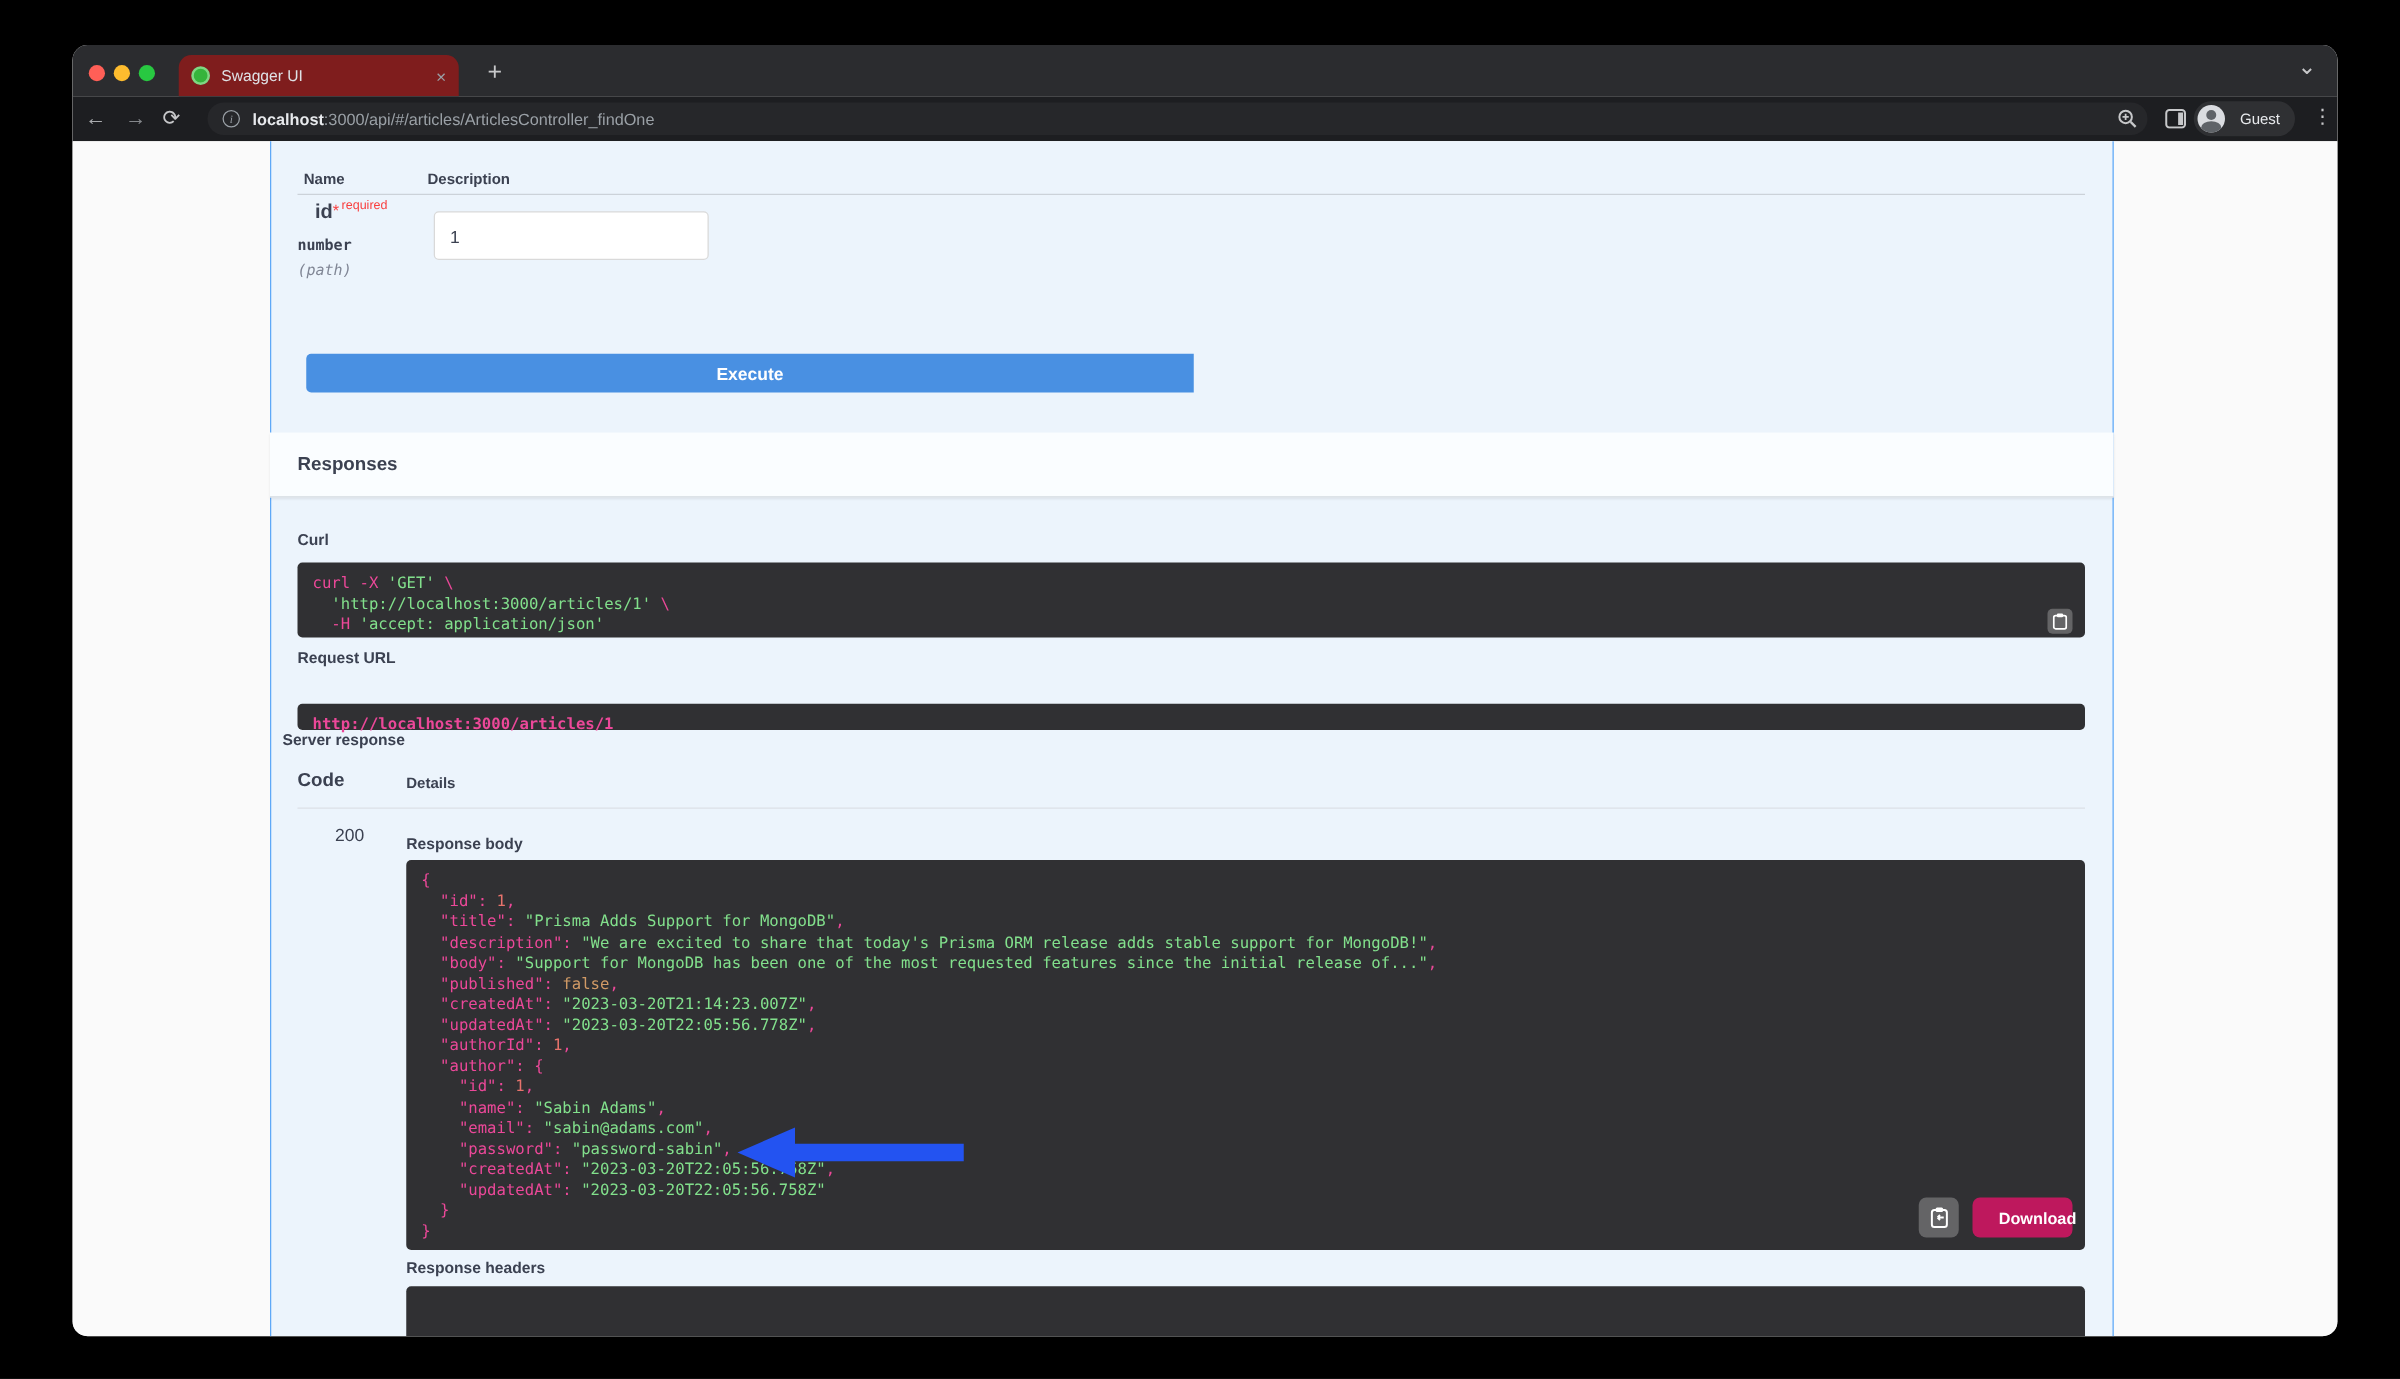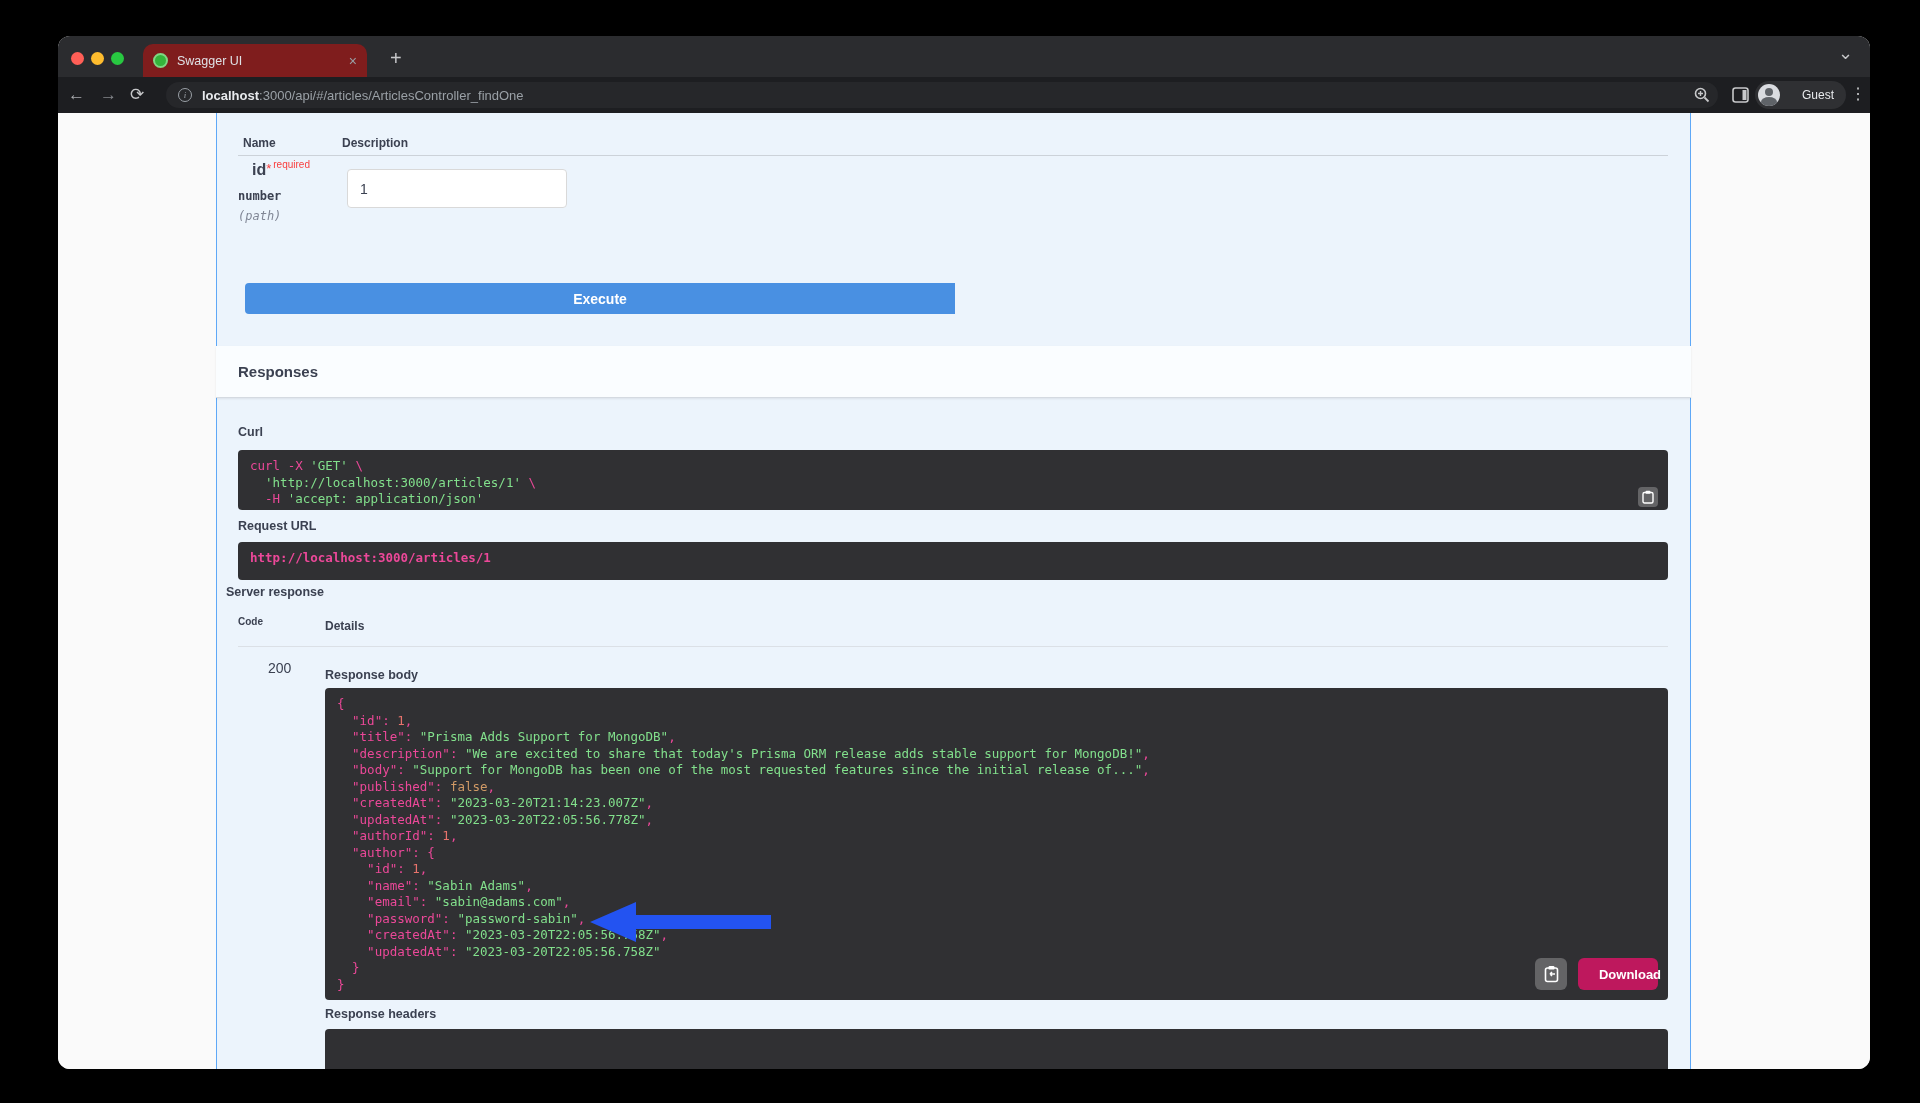--- a/index.html
+++ b/index.html
@@ -32,21 +32,21 @@
              justify-content:center; font-family:"Liberation Serif",serif; font-style:italic; }
   .url { font-size:13px; margin-left:10px; color:#9aa0a6; white-space:nowrap; }
   .url b { color:#e8eaed; font-weight:600; }
   .guest-pill { display:flex; align-items:center; background:#2f3033; border-radius:14px;
                 height:28px; padding:3px 12px 3px 3px; }
   .avatar { width:22px; height:22px; border-radius:50%; background:#dadce0; position:relative; overflow:hidden;}
   .avatar::before { content:""; position:absolute; left:7px; top:4px; width:8px; height:8px;
                     border-radius:50%; background:#5f6368; }
   .avatar::after { content:""; position:absolute; left:3px; top:13px; width:16px; height:10px;
                    border-radius:50% 50% 0 0; background:#5f6368; }
-  .guest-label { color:#e8eaed; font-size:12px; margin-left:22px; }
+  .guest-label { color:#e8eaed; font-size:12px; margin-left:12px; }
 
   
   .page { left:0; top:77px; width:1812px; height:956px; background:#fafafa; color:#3b4151; }
   .opblock { left:158px; top:0; width:1475px; height:956px; background:#ecf4fc;
              border-left:1px solid #5ea8f7; border-right:1px solid #5ea8f7; }
 
   .col-head { font-size:12px; font-weight:700; color:#3b4151; }
   .hr { height:1px; background:#ccd2d9; }
 
   .param-name { font-size:16px; font-weight:700; color:#3b4151; }
@@ -72,21 +72,21 @@
 
   .darkblock { background:#303033; border-radius:4px; color:#fff; }
   .codeblock { font-family:"DejaVu Sans Mono", monospace; font-size:12.5px; line-height:16.5px;
                white-space:pre; padding:8px 12px; }
   .tok-w { color:#ec4899; }
   .tok-s { color:#82e08c; }
   .tok-n { color:#e8736c; }
   .tok-b { color:#d19a66; }
   .urltext { font-weight:700; }
 
-  .code-col { font-size:10px; font-weight:700; }
+  .code-col { font-size:15px; font-weight:700; }
   .status-code { font-size:14px;margin-left:30px; }
 
   .icon-btn { border-radius:4px; display:flex; align-items:center; justify-content:center; cursor:pointer; }
   .copy-curl { width:20px; height:20px; background:rgba(255,255,255,.25); }
   .copy-resp { width:32px; height:32px; background:rgba(255,255,255,.25); border-radius:6px; }
   .dl-btn { width:80px; height:32px; background:#be185d; border-radius:6px; color:#fff;
             font-size:13px; font-weight:700; display:flex; align-items:center;
             justify-content:center; border:none; cursor:pointer;padding-left:24px; }
 </style>
 </head>
@@ -162,21 +162,21 @@
     <div class="abs lbl" style="left:180px;top:312px">Curl</div>
     <div class="abs darkblock codeblock" style="left:180px;top:337px;width:1430px;height:60px"><div><span class="tok-w">curl -X </span><span class="tok-s">'GET'</span><span class="tok-w"> \</span></div><div><span class="tok-w">  </span><span class="tok-s">'http://localhost:3000/articles/1'</span><span class="tok-w"> \</span></div><div><span class="tok-w">  -H </span><span class="tok-s">'accept: application/json'</span></div></div>
     <div class="abs icon-btn copy-curl" style="left:1580px;top:374px">
       <svg width="12" height="14" viewBox="0 0 12 14">
         <rect x="1" y="2.5" width="10" height="10.5" rx="1.5" fill="none" stroke="#fff" stroke-width="1.4"></rect>
         <rect x="3.5" y="0.8" width="5" height="3" rx="1" fill="#fff"></rect>
       </svg>
     </div>
 
     <div class="abs lbl" style="left:180px;top:406px">Request URL</div>
-    <div class="abs darkblock codeblock urltext" style="left:180px;top:429px;width:1430px;height:38px"><div><span class="tok-w">http://localhost:3000/articles/1</span></div></div>
+    <div class="abs darkblock codeblock urltext" style="left:180px;top:450px;width:1430px;height:21px"><div><span class="tok-w">http://localhost:3000/articles/1</span></div></div>
 
     <div class="abs lbl" style="left:168px;top:472px">Server response</div>
     <div class="abs code-col" style="left:180px;top:503px">Code</div>
     <div class="abs col-head" style="left:267px;top:506px">Details</div>
     <div class="abs hr" style="left:180px;top:533px;width:1430px;background:#dbe0e6"></div>
 
     <div class="abs status-code" style="left:180px;top:547px">200</div>
     <div class="abs lbl" style="left:267px;top:555px">Response body</div>
 
     <div class="abs darkblock codeblock" style="left:267px;top:575px;width:1343px;height:312px"><div><span class="tok-w">{</span></div><div><span class="tok-w">  "id": </span><span class="tok-n">1</span><span class="tok-w">,</span></div><div><span class="tok-w">  "title": </span><span class="tok-s">"Prisma Adds Support for MongoDB"</span><span class="tok-w">,</span></div><div><span class="tok-w">  "description": </span><span class="tok-s">"We are excited to share that today's Prisma ORM release adds stable support for MongoDB!"</span><span class="tok-w">,</span></div><div><span class="tok-w">  "body": </span><span class="tok-s">"Support for MongoDB has been one of the most requested features since the initial release of..."</span><span class="tok-w">,</span></div><div><span class="tok-w">  "published": </span><span class="tok-b">false</span><span class="tok-w">,</span></div><div><span class="tok-w">  "createdAt": </span><span class="tok-s">"2023-03-20T21:14:23.007Z"</span><span class="tok-w">,</span></div><div><span class="tok-w">  "updatedAt": </span><span class="tok-s">"2023-03-20T22:05:56.778Z"</span><span class="tok-w">,</span></div><div><span class="tok-w">  "authorId": </span><span class="tok-n">1</span><span class="tok-w">,</span></div><div><span class="tok-w">  "author": {</span></div><div><span class="tok-w">    "id": </span><span class="tok-n">1</span><span class="tok-w">,</span></div><div><span class="tok-w">    "name": </span><span class="tok-s">"Sabin Adams"</span><span class="tok-w">,</span></div><div><span class="tok-w">    "email": </span><span class="tok-s">"sabin@adams.com"</span><span class="tok-w">,</span></div><div><span class="tok-w">    "password": </span><span class="tok-s">"password-sabin"</span><span class="tok-w">,</span></div><div><span class="tok-w">    "createdAt": </span><span class="tok-s">"2023-03-20T22:05:56.758Z"</span><span class="tok-w">,</span></div><div><span class="tok-w">    "updatedAt": </span><span class="tok-s">"2023-03-20T22:05:56.758Z"</span></div><div><span class="tok-w">  }</span></div><div><span class="tok-w">}</span></div></div>

